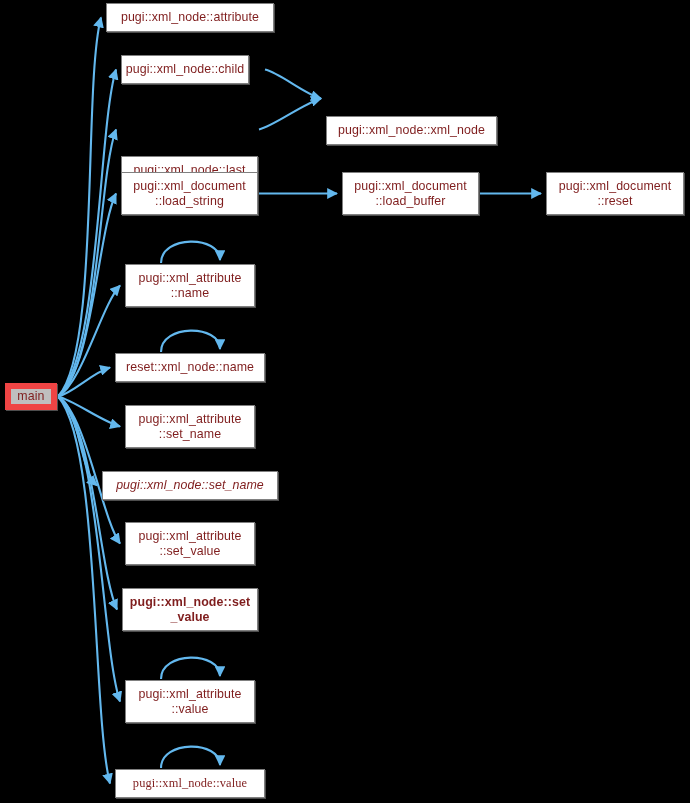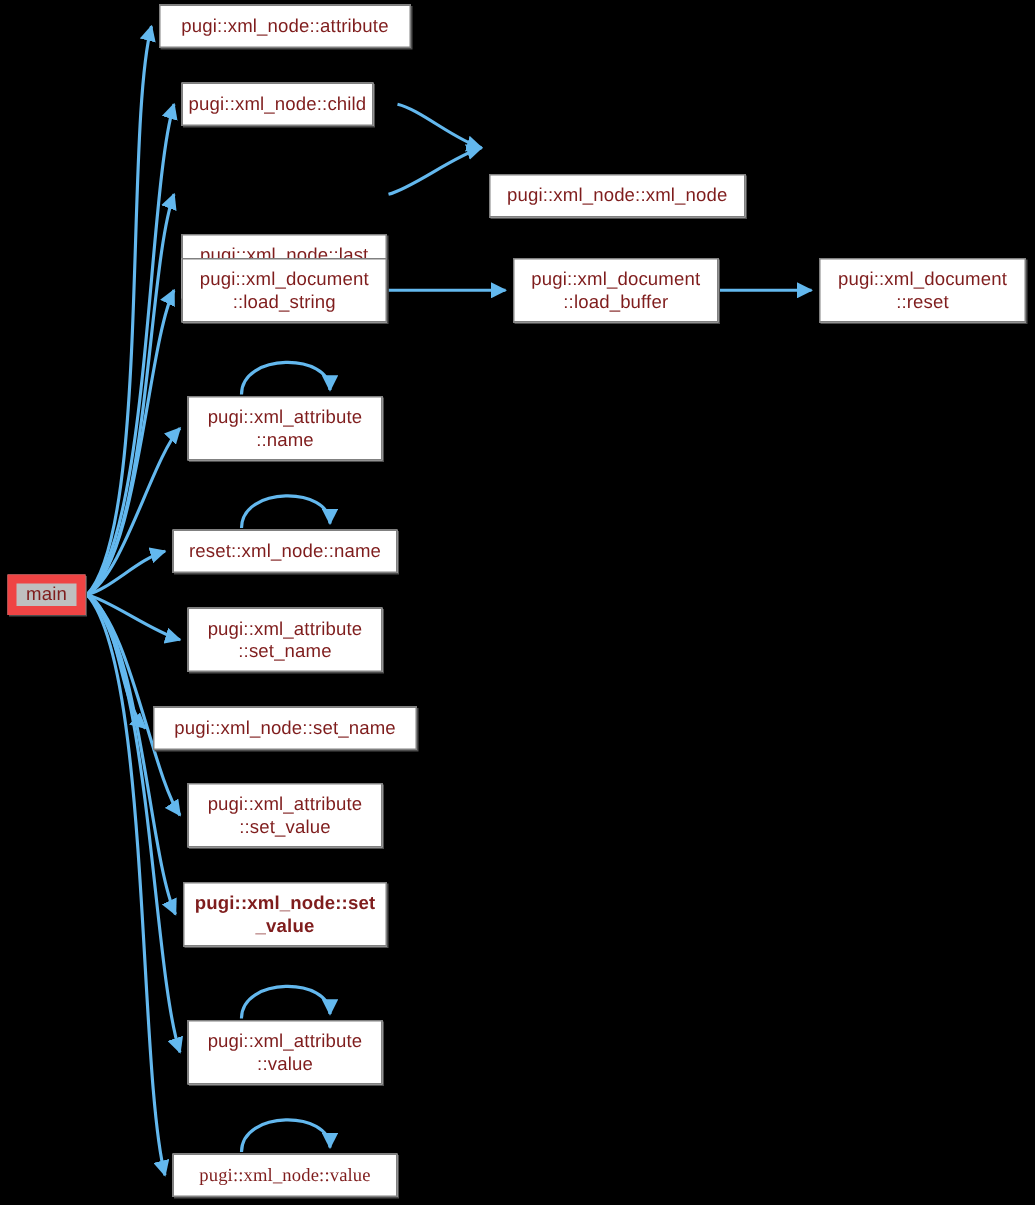--- a/index.html
+++ b/index.html
@@ -96,21 +96,21 @@
 ::load_string</span></div>
       <div class="node" style="left: 342px; top: 172px; width: 137px; height: 43px;"><span class="node-label">pugi::xml_document
 ::load_buffer</span></div>
       <div class="node" style="left: 546px; top: 172px; width: 138px; height: 43px;"><span class="node-label">pugi::xml_document
 ::reset</span></div>
       <div class="node" style="left: 125px; top: 264px; width: 130px; height: 43px;"><span class="node-label">pugi::xml_attribute
 ::name</span></div>
       <div class="node" style="left: 115px; top: 353px; width: 150px; height: 29px;"><span class="node-label">reset::xml_node::name</span></div>
       <div class="node" style="left: 125px; top: 405px; width: 130px; height: 43px;"><span class="node-label">pugi::xml_attribute
 ::set_name</span></div>
-      <div class="node" style="left: 102px; top: 471px; width: 176px; height: 29px;"><span class="node-label">pugi::xml_node::set_name</span></div>
+      <div class="node" style="left: 102px; top: 471px; width: 176px; height: 29px; font-style: italic;"><span class="node-label">pugi::xml_node::set_name</span></div>
       <div class="node" style="left: 125px; top: 522px; width: 130px; height: 43px;"><span class="node-label">pugi::xml_attribute
 ::set_value</span></div>
       <div class="node" style="left: 122px; top: 588px; width: 136px; height: 43px; font-weight: bold;"><span class="node-label">pugi::xml_node::set
 _value</span></div>
       <div class="node" style="left: 125px; top: 680px; width: 130px; height: 43px;"><span class="node-label">pugi::xml_attribute
 ::value</span></div>
       <div class="node" style="left: 115px; top: 769px; width: 150px; height: 29px; font-family: Liberation Serif, serif;"><span class="node-label">pugi::xml_node::value</span></div>
     </div>
 
 </div>

